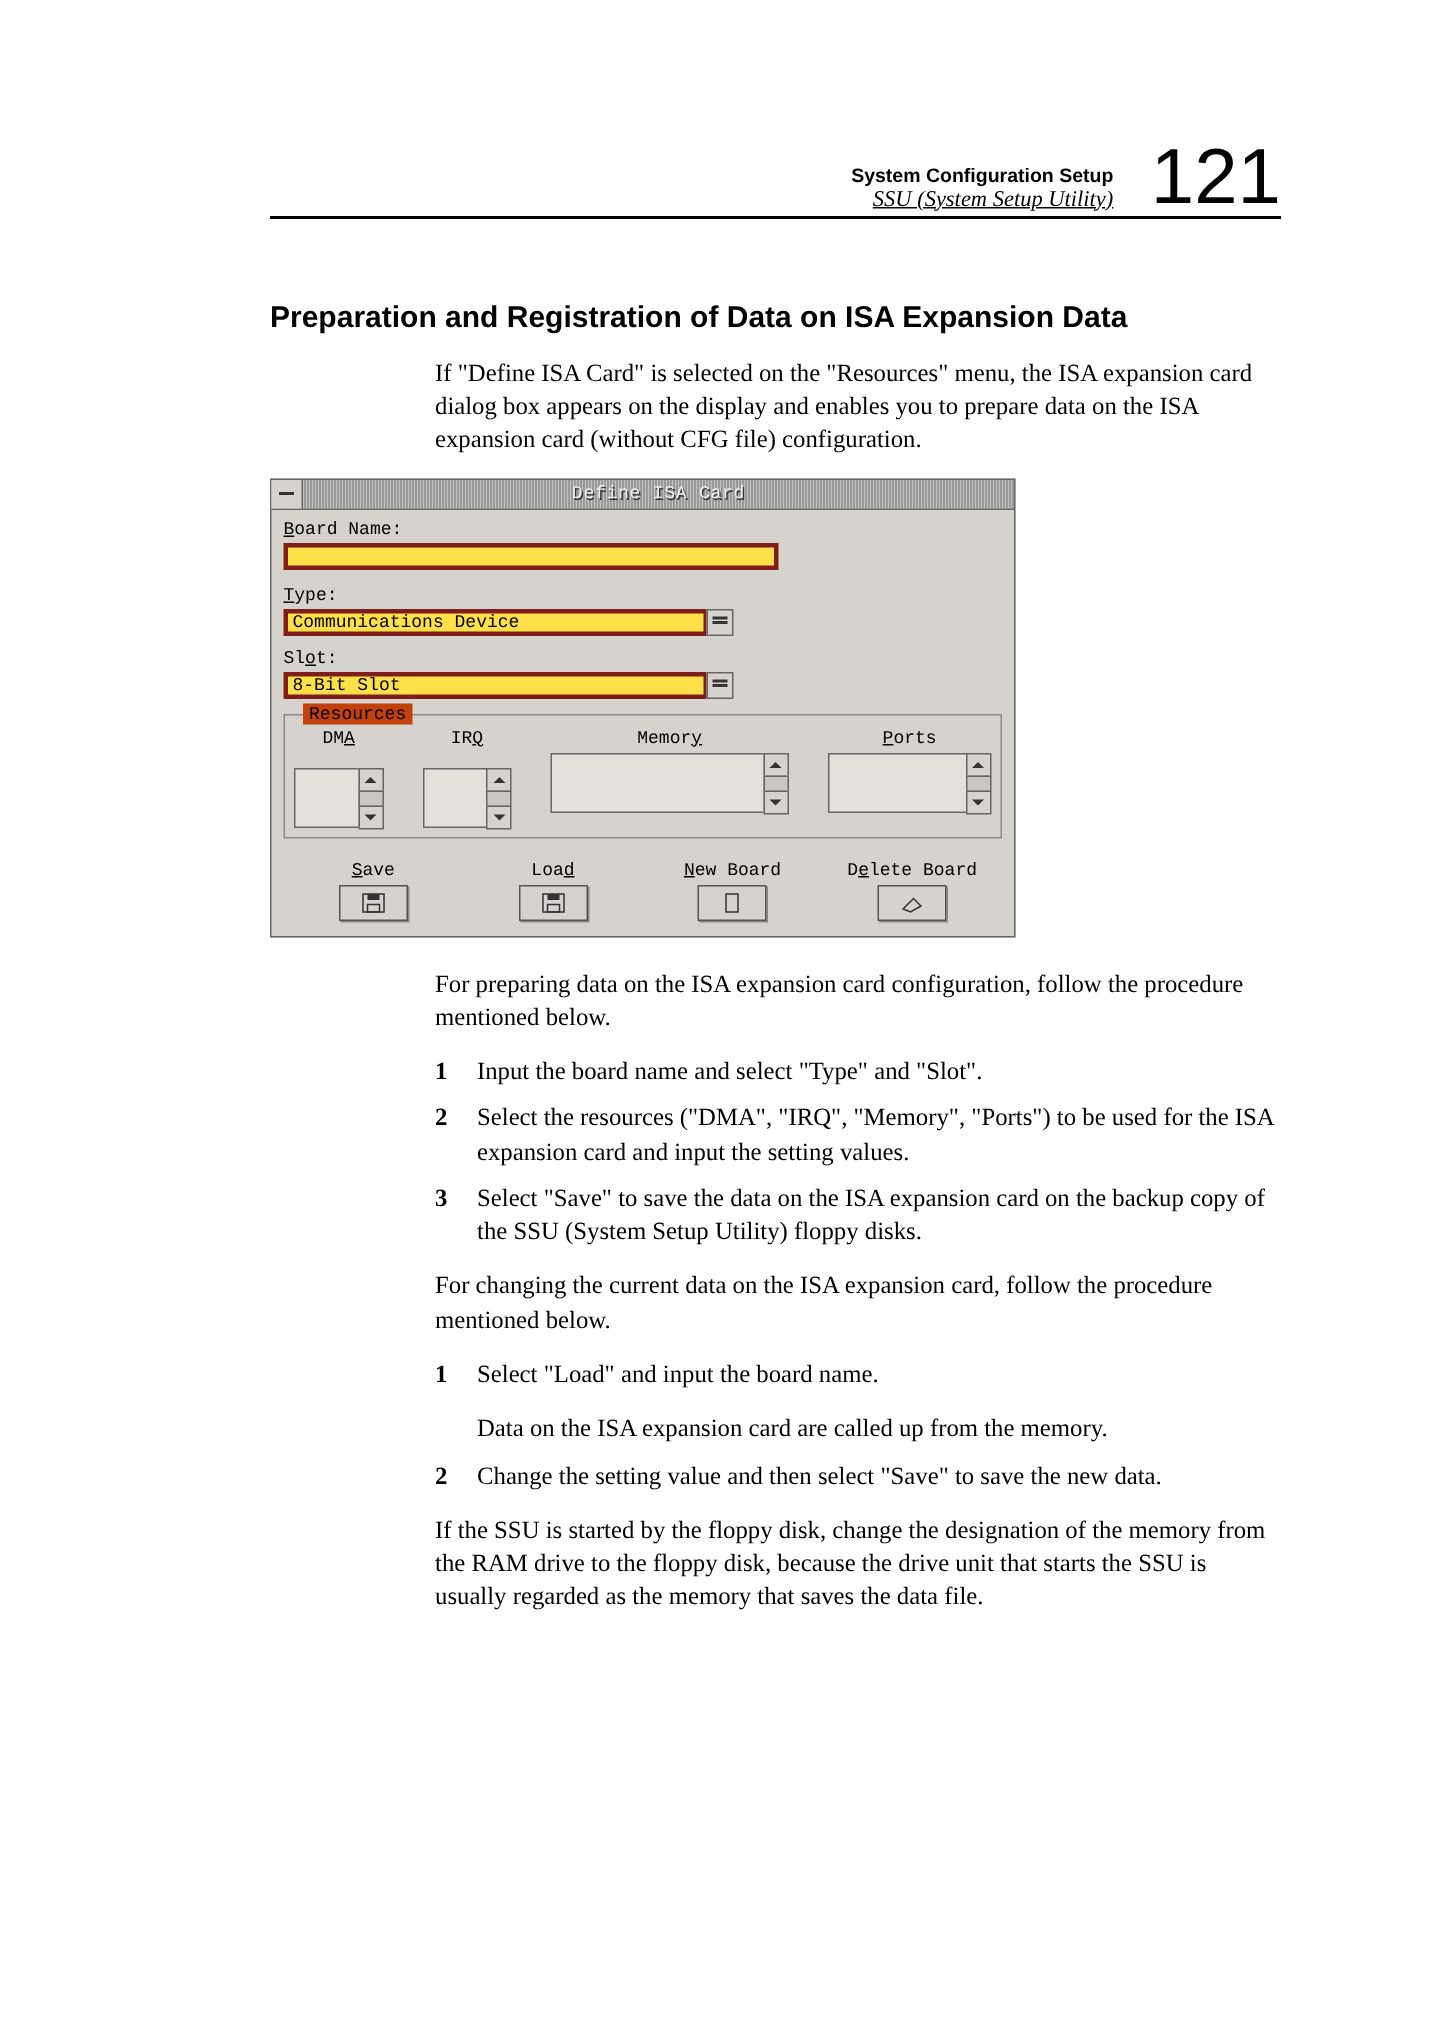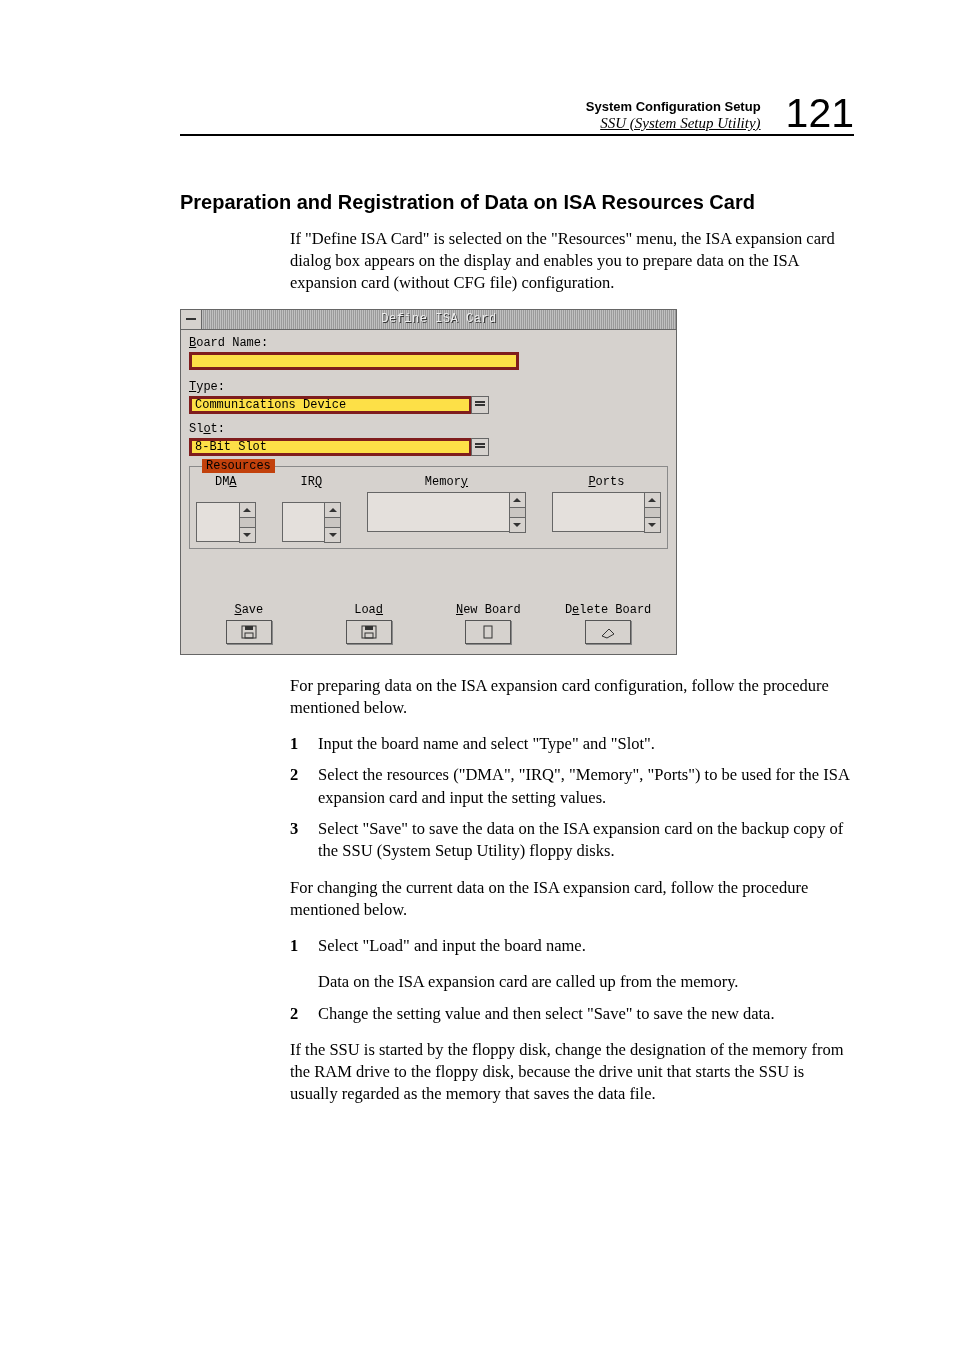--- a/index.html
+++ b/index.html
@@ -33,21 +33,21 @@
     font-weight: bold;
     font-size: 13px;
   }
   .rh-italic {
     font-style: italic;
     font-size: 15px;
     text-decoration: underline;
   }
   .rh-pagenum {
     font-family: Arial, Helvetica, sans-serif;
-    font-size: 41px;
+    font-size: 52px;
     line-height: 0.9;
   }
   h2.section-heading {
     font-family: Arial, Helvetica, sans-serif;
     font-weight: bold;
     font-size: 20px;
     margin: 0 0 14px 0;
   }
   .body-indent {
     margin-left: 110px;
@@ -243,21 +243,20 @@
   .sb-btn.up::before{content:"";border:4px solid transparent;border-bottom-color:#333;margin-top:-4px;}
   .sb-btn.down::before{content:"";border:4px solid transparent;border-top-color:#333;margin-top:4px;}
   .btn-row {
     display: flex;
     justify-content: space-around;
     margin-top: 14px;
   }
   .act {
     text-align: center;
     width: 110px;
-    margin-top: 40px;
   }
   .act-lbl { margin-bottom: 3px; }
   .act-lbl .u { text-decoration: underline; }
   .act-btn {
     width: 44px;
     height: 22px;
     margin: 0 auto;
     border: 1px solid #555;
     background: #d6d2ce;
     display: flex;
@@ -273,21 +272,21 @@
 <div class="page">
 
   <div class="running-header">
     <div class="rh-text">
       <div class="rh-bold">System Configuration Setup</div>
       <div class="rh-italic">SSU (System Setup Utility)</div>
     </div>
     <div class="rh-pagenum">121</div>
   </div>
 
-  <h2 class="section-heading">Preparation and Registration of Data on ISA Resources Card</h2>
+  <h2 class="section-heading">Preparation and Registration of Data on ISA Expansion Data</h2>
 
   <div class="body-indent">
     <p>If "Define ISA Card" is selected on the "Resources" menu, the ISA expansion card dialog box appears on the display and enables you to prepare data on the ISA expansion card (without CFG file) configuration.</p>
   </div>
 
   <div class="figure-wrap">
     <div class="dlg">
       <div class="dlg-titlebar">
         <div class="dlg-sysbox"></div>
         <div class="dlg-title">Define ISA Card</div>

